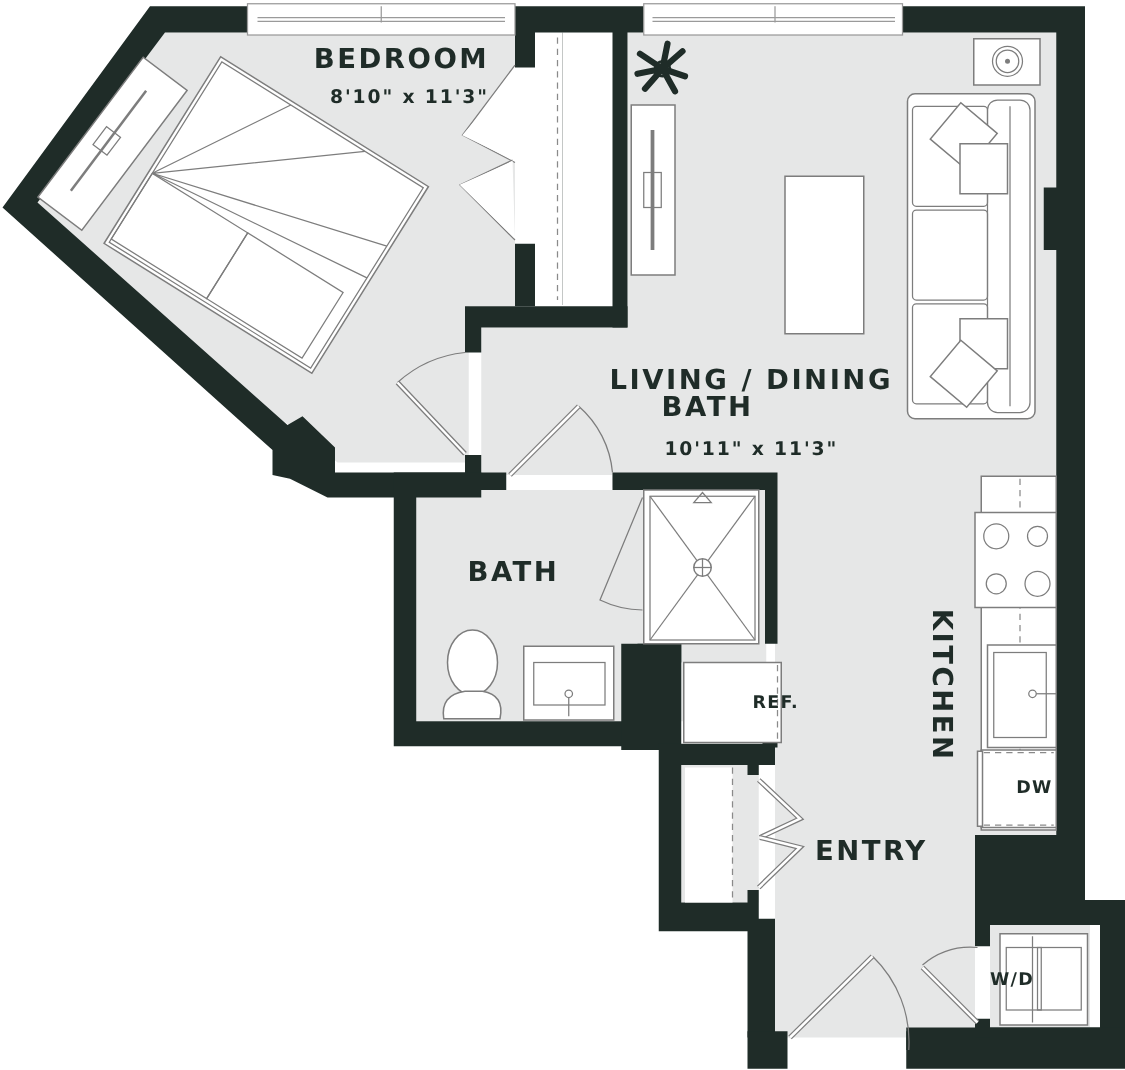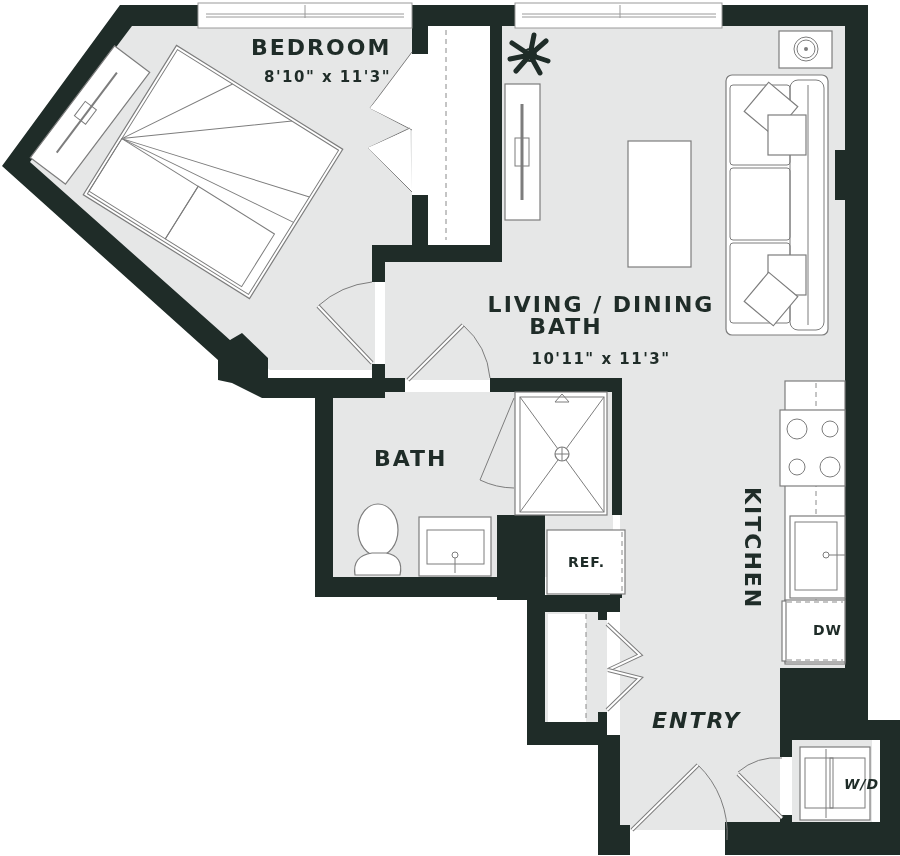--- a/index.html
+++ b/index.html
@@ -237,17 +237,17 @@
 <div class="lbl room-dim" style="left:264px; top:68px;">8'10" x 11'3"</div>
 
 <div class="lbl room-name center" style="left:476px; top:292px; width:250px;">LIVING / DINING</div>
 <div class="lbl room-name center" style="left:476px; top:314px; width:180px;">BATH</div>
 <div class="lbl room-dim center" style="left:526px; top:350px; width:150px;">10'11" x 11'3"</div>
 
 <div class="lbl room-name" style="left:374px; top:446px;">BATH</div>
 
 <div class="lbl vertical" style="left:740px; top:487px;">KITCHEN</div>
 
-<div class="lbl room-name" style="left:652px; top:708px;font-style:italic;">ENTRY</div>
-
-<div class="lbl appl" style="left:568px; top:554px;">REF.</div>
+<div class="lbl room-name" style="left:652px; top:669px;">ENTRY</div>
+
+<div class="lbl appl" style="left:602px; top:554px;">REF.</div>
 <div class="lbl appl" style="left:797px; top:622px;margin-left:16px;">DW</div>
-<div class="lbl appl" style="left:844px; top:776px;font-style:italic;">W/D</div>
+<div class="lbl appl" style="left:792px; top:776px;">W/D</div>
 
 </body></html>

